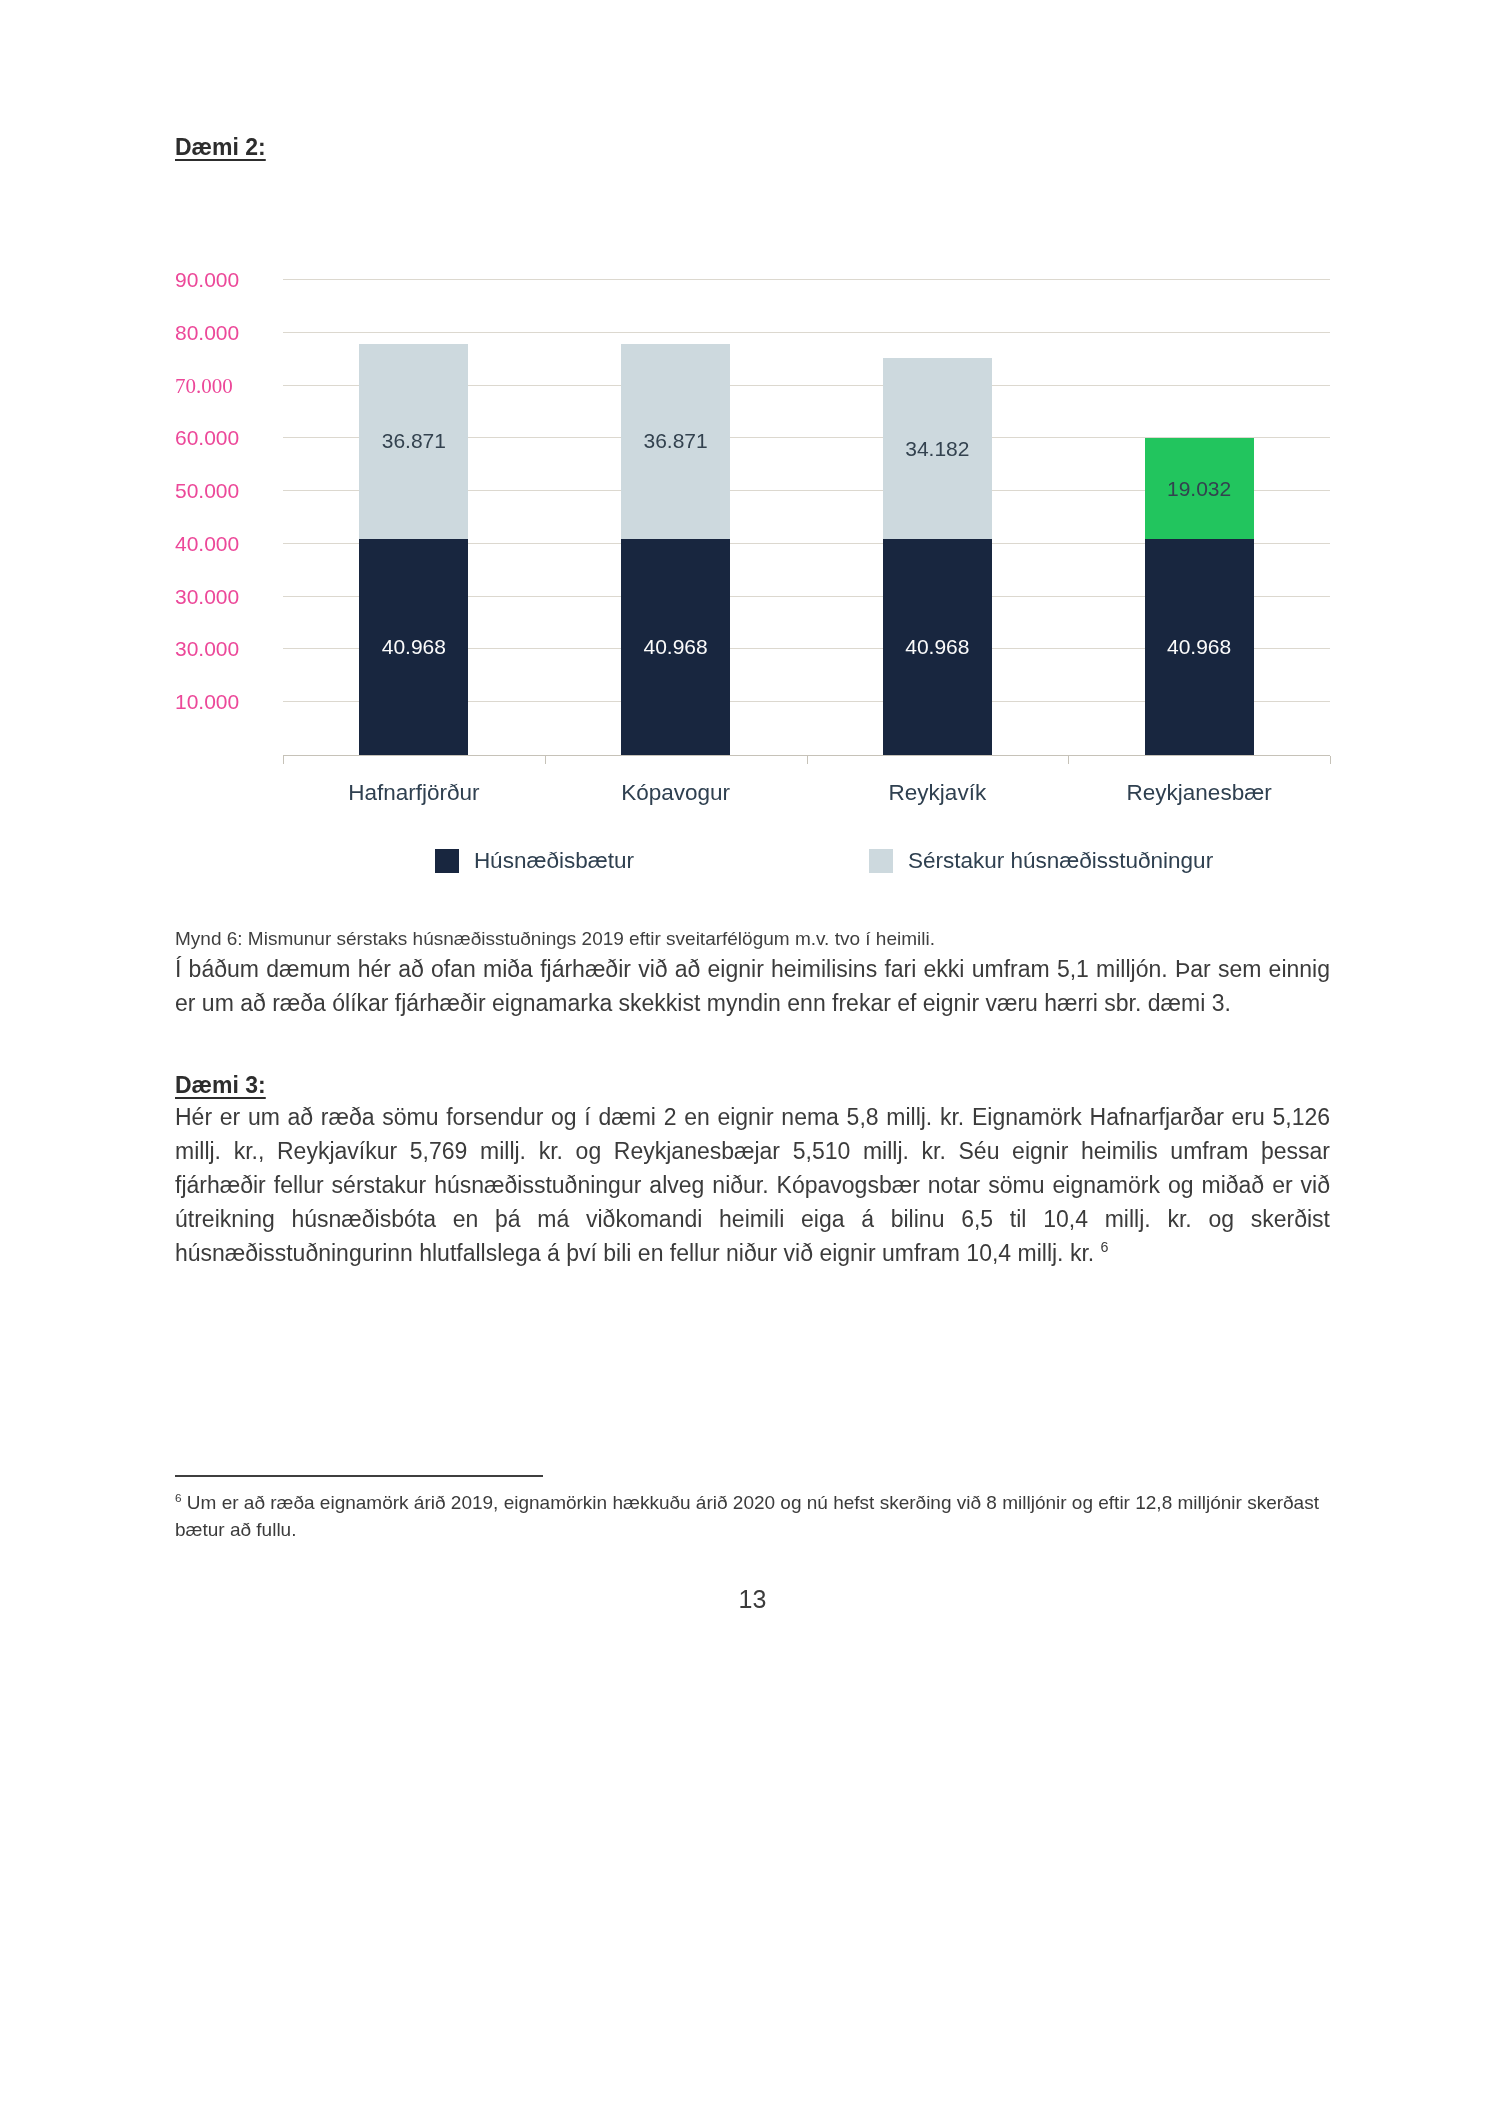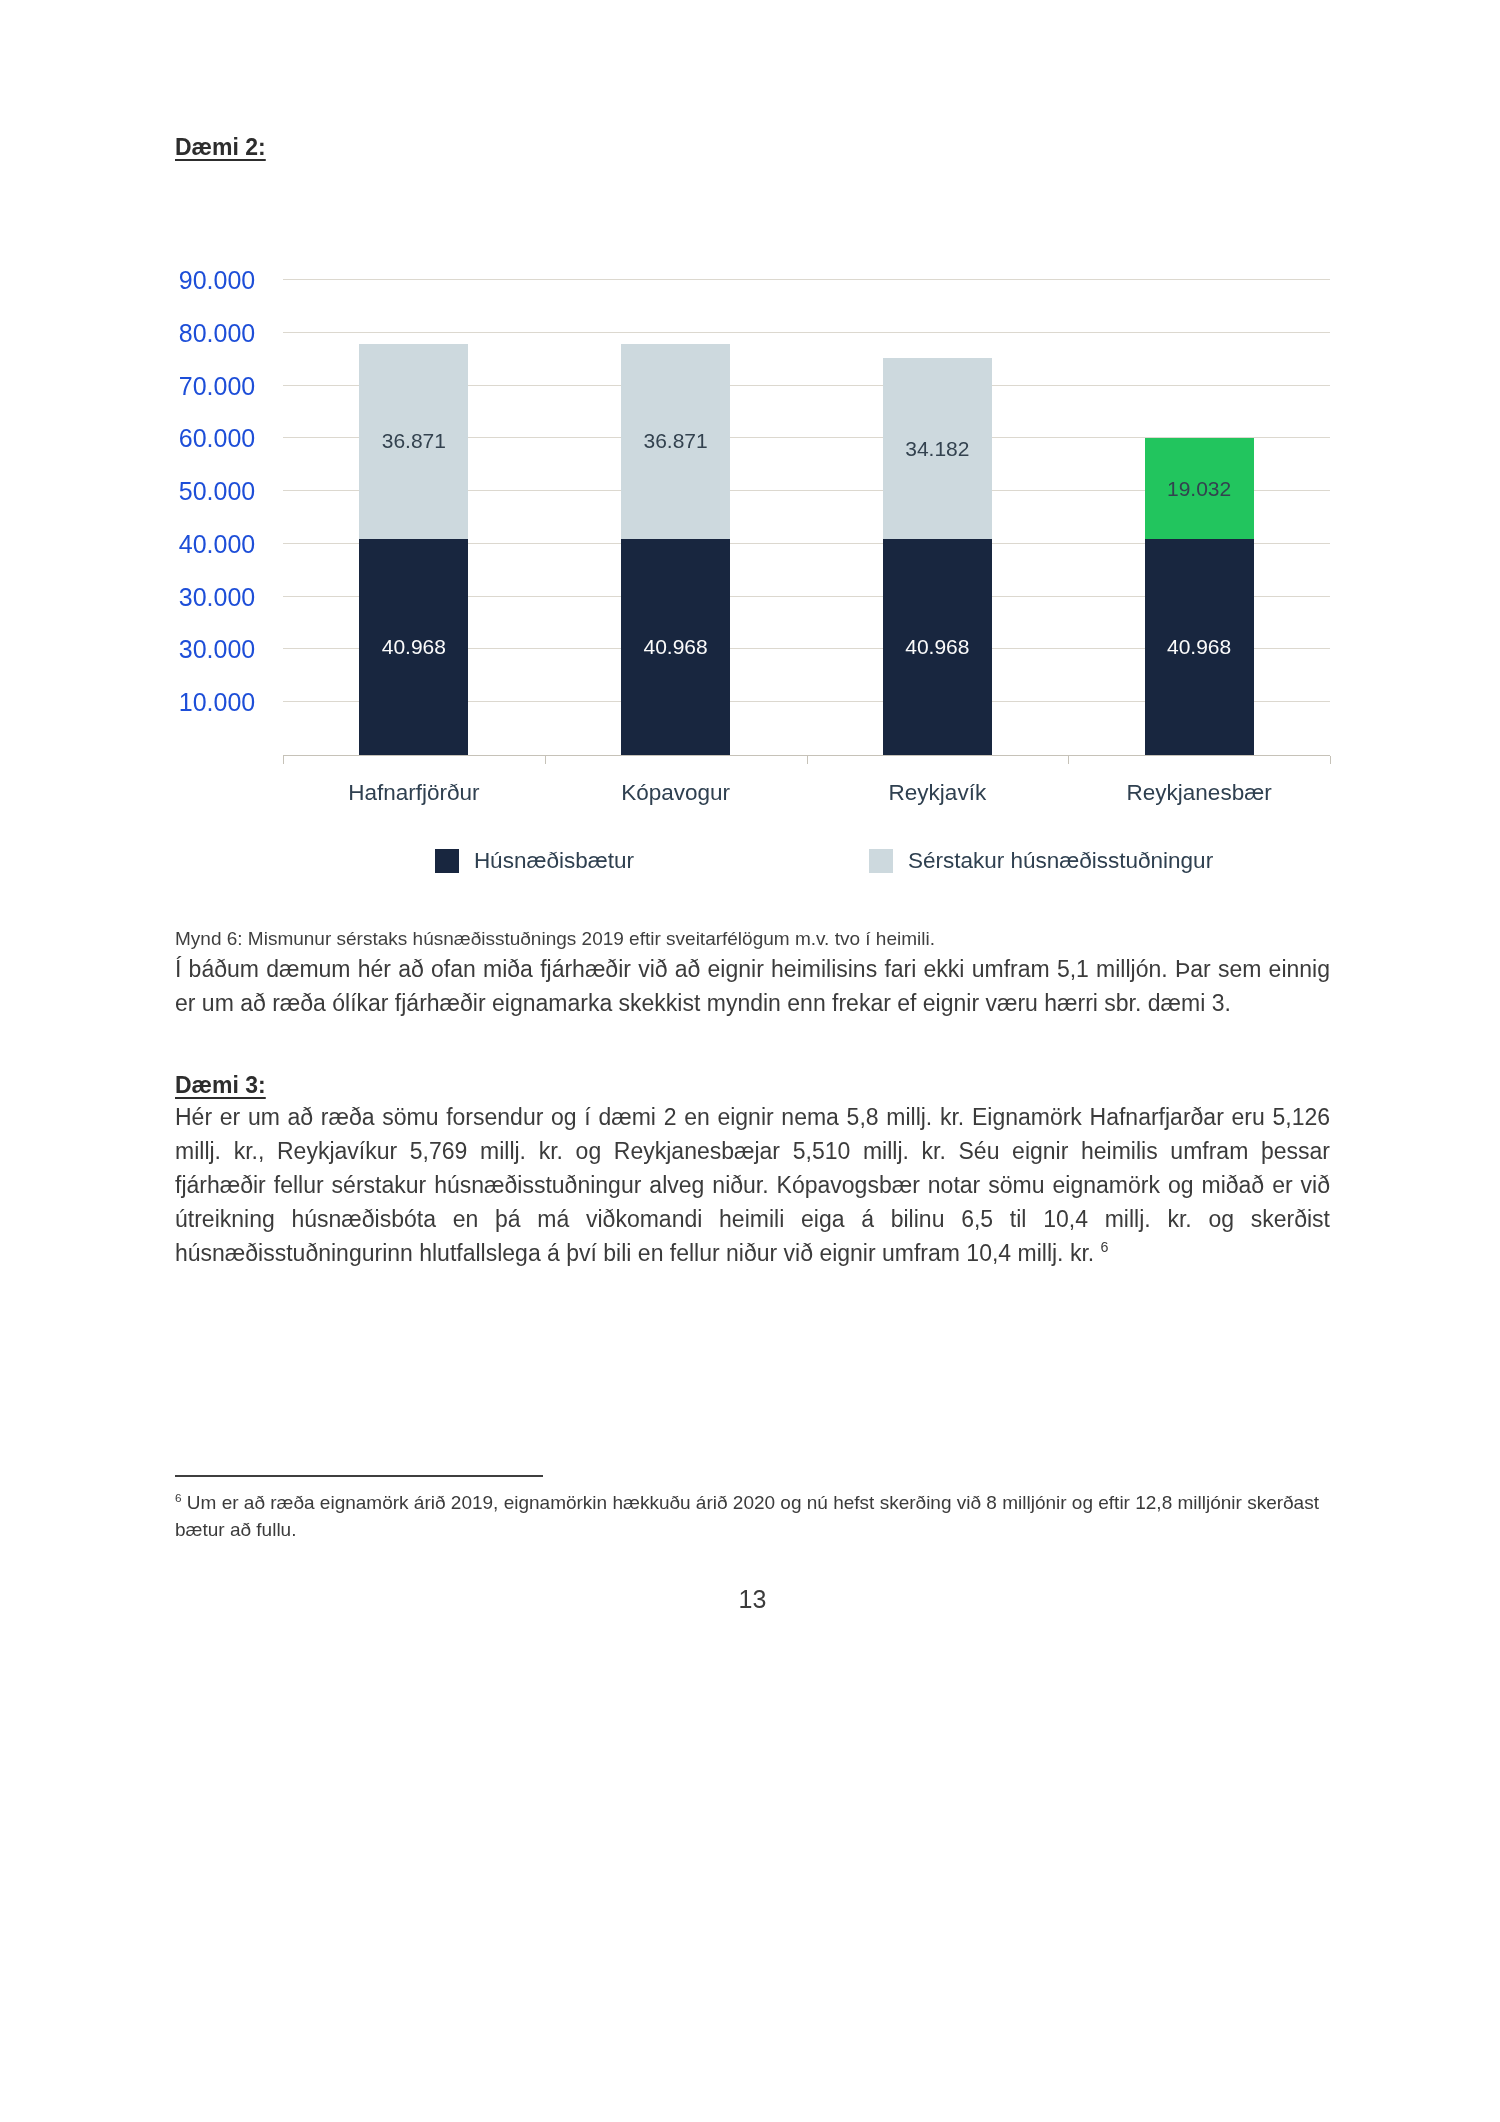--- a/index.html
+++ b/index.html
@@ -46,23 +46,23 @@
     position:relative;
     height:475px;
     border-bottom:1px solid #c6c2b8;
   }
   .gridline {
     position:absolute; left:0; right:0; height:1px;
     background:#dcd8cf;
   }
   .ytick {
     position:absolute; left:-108px; width:84px;
-    text-align:center;
-    font-size:25px; line-height:26px;
-    color:#1d4ed8;
+    text-align:left;
+    font-size:21px; line-height:26px;
+    color:#ec4899;
   }
   .xtick {
     position:absolute; bottom:-9px; width:1px; height:8px;
     background:#c6c2b8;
   }
   .bars { position:absolute; left:0; right:0; top:0; bottom:0; display:flex; }
   .slot { flex:1; display:flex; align-items:flex-end; justify-content:center; }
   .bar {
     width:109px; height:100%;
     display:flex; flex-direction:column; justify-content:flex-end;
@@ -129,21 +129,21 @@
           <div class="ytick" style="bottom: calc(22.2222% - 13px);">30.000</div>
           <div class="gridline" style="bottom: 33.3333%;"></div>
           <div class="ytick" style="bottom: calc(33.3333% - 13px);">30.000</div>
           <div class="gridline" style="bottom: 44.4444%;"></div>
           <div class="ytick" style="bottom: calc(44.4444% - 13px);">40.000</div>
           <div class="gridline" style="bottom: 55.5556%;"></div>
           <div class="ytick" style="bottom: calc(55.5556% - 13px);">50.000</div>
           <div class="gridline" style="bottom: 66.6667%;"></div>
           <div class="ytick" style="bottom: calc(66.6667% - 13px);">60.000</div>
           <div class="gridline" style="bottom: 77.7778%;"></div>
-          <div class="ytick" style="bottom: calc(77.7778% - 13px);">70.000</div>
+          <div class="ytick" style="bottom: calc(77.7778% - 13px); font-family: Liberation Serif, serif;">70.000</div>
           <div class="gridline" style="bottom: 88.8889%;"></div>
           <div class="ytick" style="bottom: calc(88.8889% - 13px);">80.000</div>
           <div class="gridline" style="bottom: 100%;"></div>
           <div class="ytick" style="bottom: calc(100% - 13px);">90.000</div>
           <div class="xtick" style="left: 0%;"></div>
           <div class="xtick" style="left: 25%;"></div>
           <div class="xtick" style="left: 50%;"></div>
           <div class="xtick" style="left: 75%;"></div>
           <div class="xtick" style="left: 100%;"></div>
           <div class="bars">

